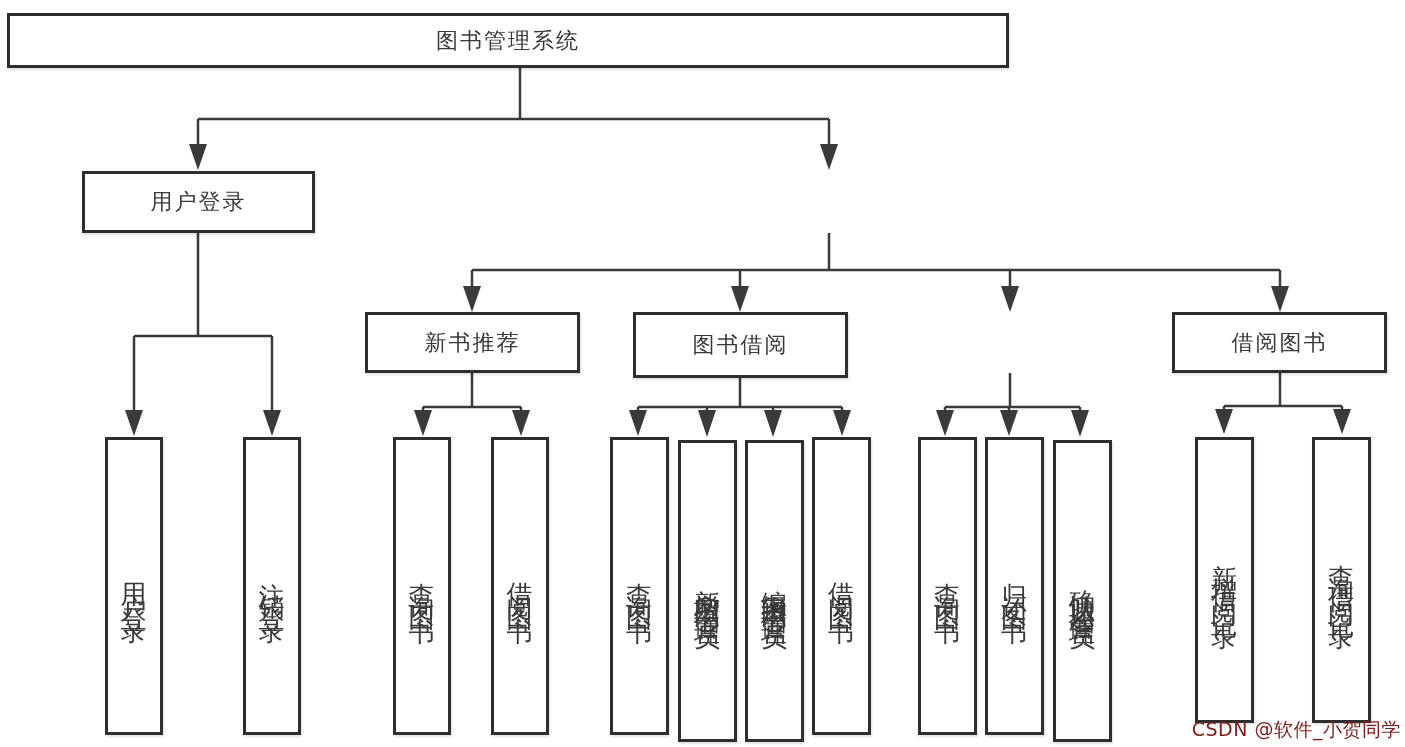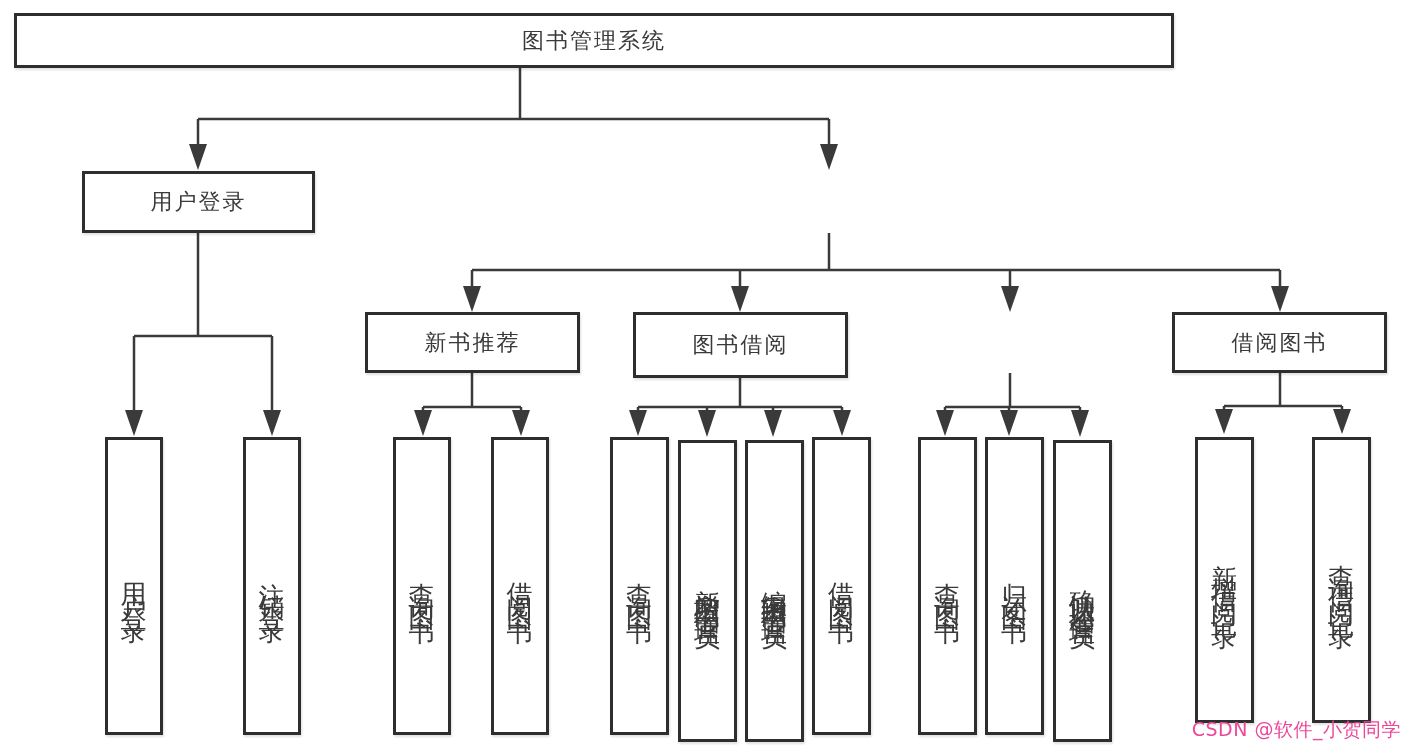--- a/index.html
+++ b/index.html
@@ -22,21 +22,21 @@
   .node.h .label{
     font-size:22px;letter-spacing:2px;white-space:nowrap;
   }
   .node.v .label{
     writing-mode:vertical-rl;
     font-size:26px;line-height:1;letter-spacing:12px;
   }
   .node.v.tight .label{letter-spacing:5px;}
   .watermark{
     position:absolute;right:4px;top:717px;z-index:2;
-    font-size:19px;color:#ec4899;letter-spacing:0.5px;white-space:nowrap;
+    font-size:19px;color:#7f1d1d;letter-spacing:0.5px;white-space:nowrap;
   }
 </style>
 </head>
 <body>
 
 <div class="canvas">
 
   <svg class="connectors" width="1405" height="747">
     <g stroke="#3a3a3a" stroke-width="2.5" fill="none">
 
@@ -96,21 +96,21 @@
       <path d="M764,410 L782,410 L773,437 Z"></path>
       <path d="M833,410 L851,410 L842,436 Z"></path>
       <path d="M936,410 L954,410 L945,436 Z"></path>
       <path d="M1000,410 L1018,410 L1009,436 Z"></path>
       <path d="M1071,410 L1089,410 L1080,437 Z"></path>
       <path d="M1215,409 L1233,409 L1224,434 Z"></path>
       <path d="M1333,409 L1351,409 L1342,434 Z"></path>
     </g>
   </svg>
 
-  <div class="node h" style="left:14px;top:13px;width:1160px;height:55px">
+  <div class="node h" style="left:7px;top:13px;width:1002px;height:55px">
     <span class="label">图书管理系统</span>
   </div>
 
   <div class="node h" style="left:82px;top:171px;width:233px;height:62px">
     <span class="label">用户登录</span>
   </div>
 
   <div class="node h" style="left:365px;top:312px;width:215px;height:61px">
     <span class="label">新书推荐</span>
   </div>

